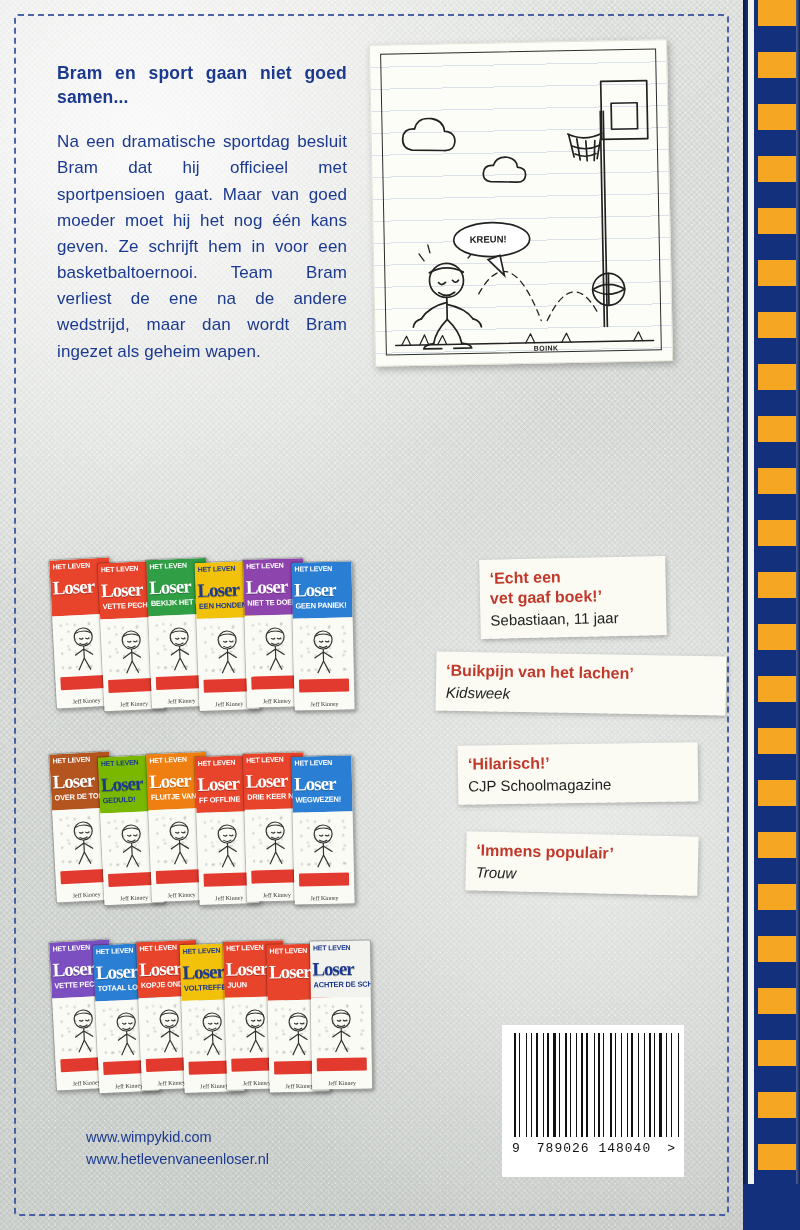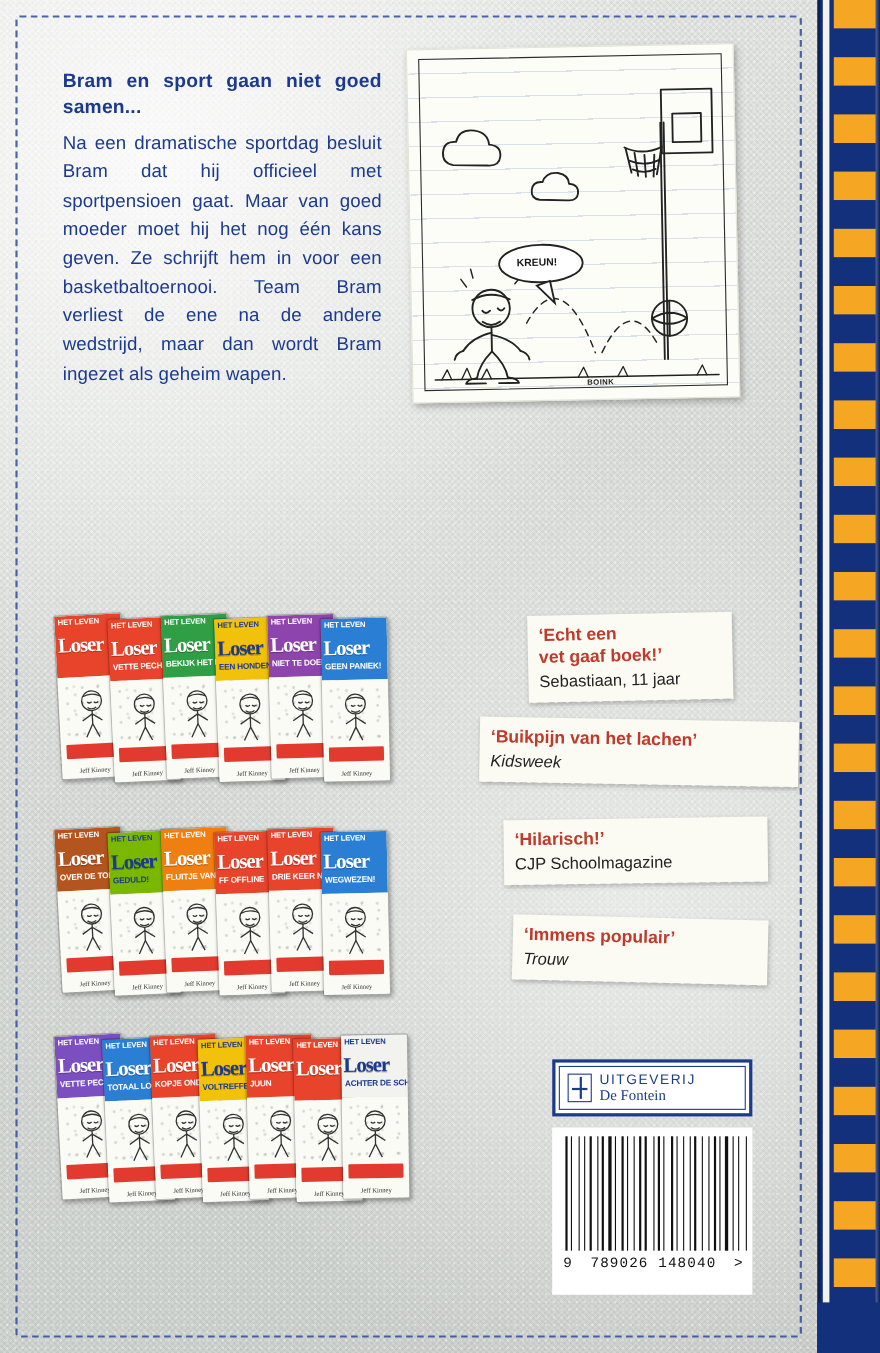--- a/index.html
+++ b/index.html
@@ -84,21 +84,21 @@
     position: absolute;
     left: 57px; top: 62px;
     width: 290px;
     color: #1b3a8f;
   }
   .blurb .lead {
     font-size: 17.5px;
     font-weight: bold;
     line-height: 1.35;
     letter-spacing: .2px;
-    margin: 0 0 8px 0;
+    margin: 0 0 20px 0;
     text-align: justify;
   }
   .blurb .body {
     font-size: 17px;
     line-height: 1.54;
     margin: 0;
     text-align: justify;
     letter-spacing: .1px;
   }
 
@@ -789,29 +789,20 @@
     <div class="scrap s3">
       <p class="q">‘Hilarisch!’</p>
       <p class="src">CJP Schoolmagazine</p>
     </div>
     <div class="scrap s4">
       <p class="q">‘Immens populair’</p>
       <p class="src ital">Trouw</p>
     </div>
   </div>
 
-  <div class="pub">
-    <div class="inner">
-      <div class="mark"></div>
-      <div class="txt">
-        <div class="t1">UITGEVERIJ</div>
-        <div class="t2">De Fontein</div>
-      </div>
-    </div>
-  </div>
 
   <div class="barcode-box">
     <div class="bars" id="bars">
         <i style="left: 0px; width: 2px;"></i>
         <i style="left: 5.4px; width: 1px;"></i>
         <i style="left: 11.8px; width: 1px;"></i>
         <i style="left: 17.2px; width: 1px;"></i>
         <i style="left: 21.6px; width: 2px;"></i>
         <i style="left: 29px; width: 1px;"></i>
         <i style="left: 33.4px; width: 2px;"></i>
@@ -839,20 +830,24 @@
         <i style="left: 157.2px; width: 1px;"></i>
         <i style="left: 163.6px; width: 1px;"></i>
       </div>
     <div class="bc-digits">
       <span>9</span>
       <span>789026 148040</span>
       <span>&gt;</span>
     </div>
   </div>
 
+  <div class="urls">
+    <div>www.wimpykid.com</div>
+    <div>www.hetlevenvaneenloser.nl</div>
+  </div>
 
   <div class="spine">
     <div class="edge-left"></div>
     <div class="white-strip"></div>
     <div class="checks" id="spine-checks">
         <div class="chk" style="top: 0px;"></div>
         <div class="chk b" style="top: 26px;"></div>
         <div class="chk" style="top: 52px;"></div>
         <div class="chk b" style="top: 78px;"></div>
         <div class="chk" style="top: 104px;"></div>

